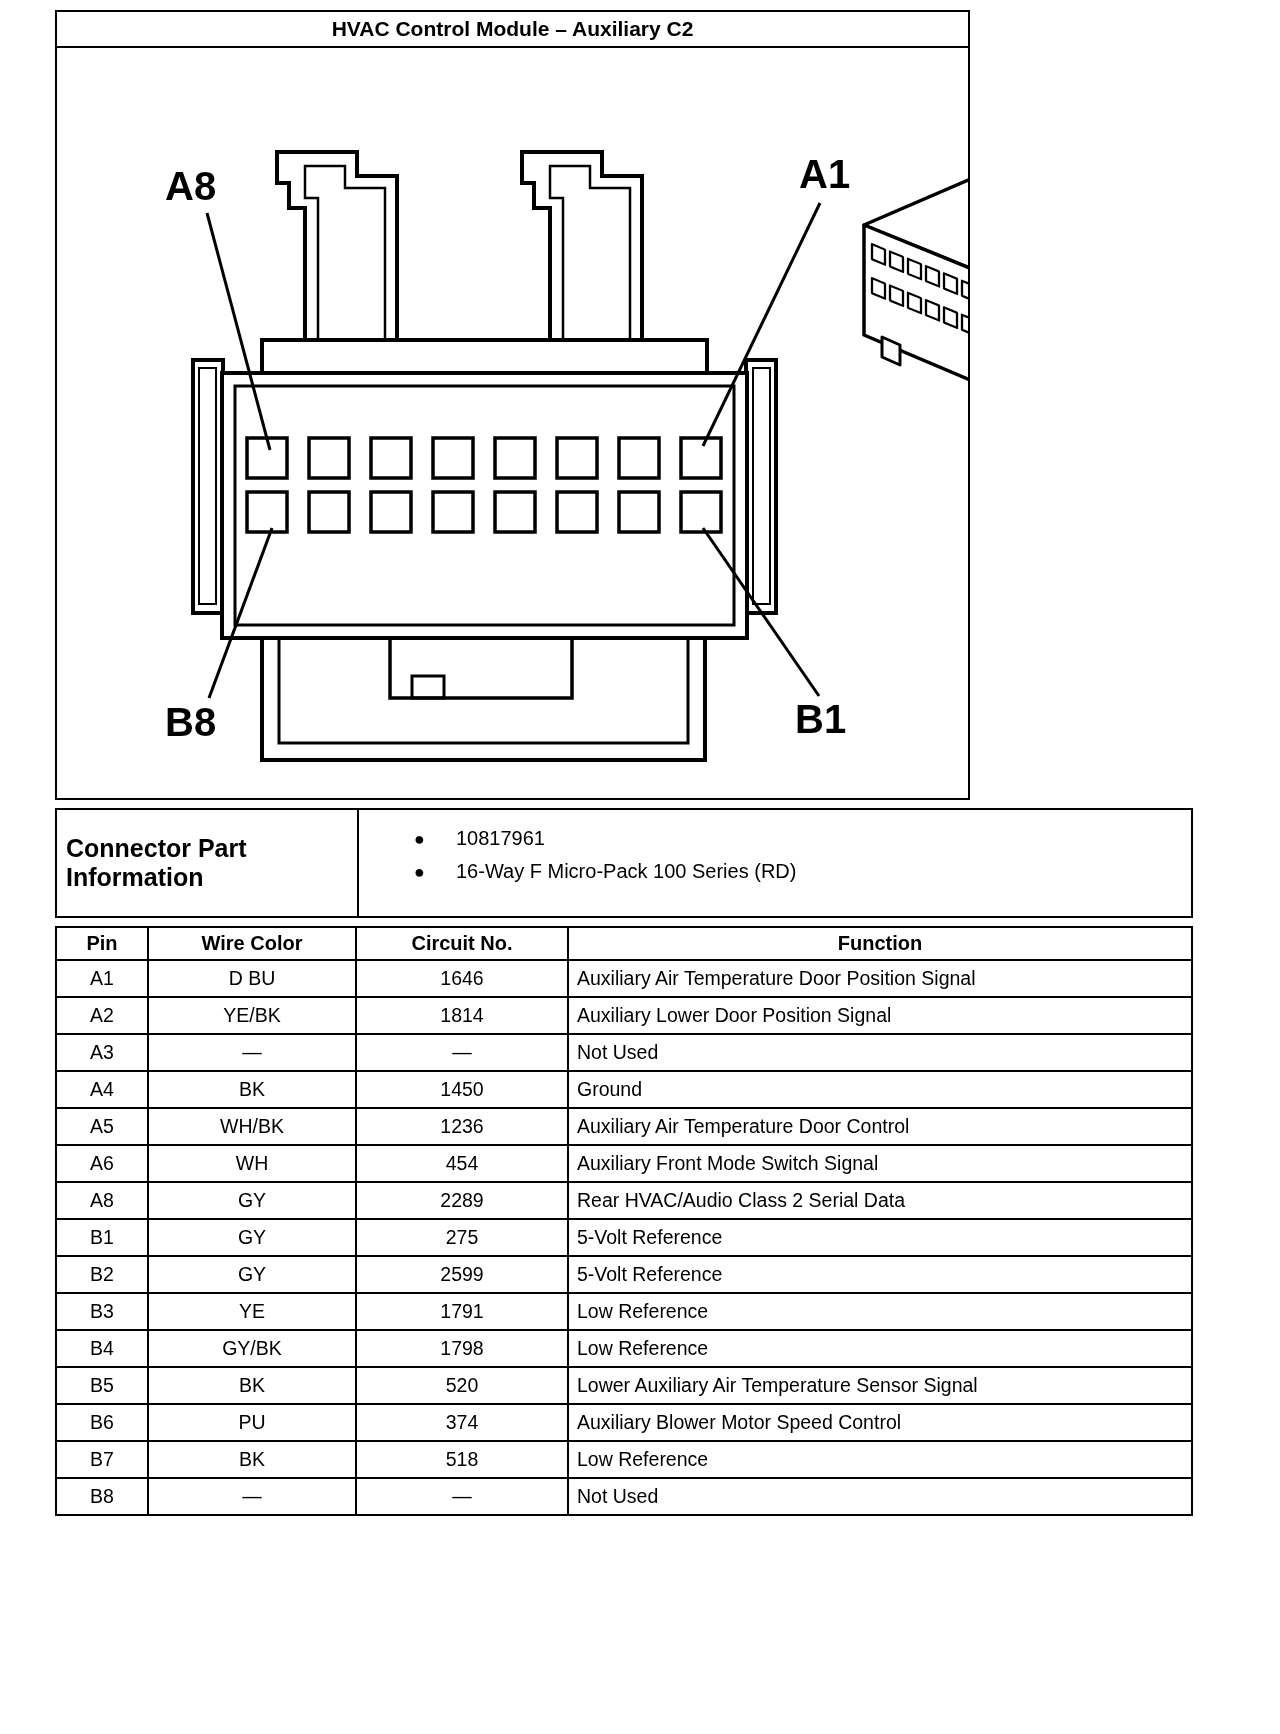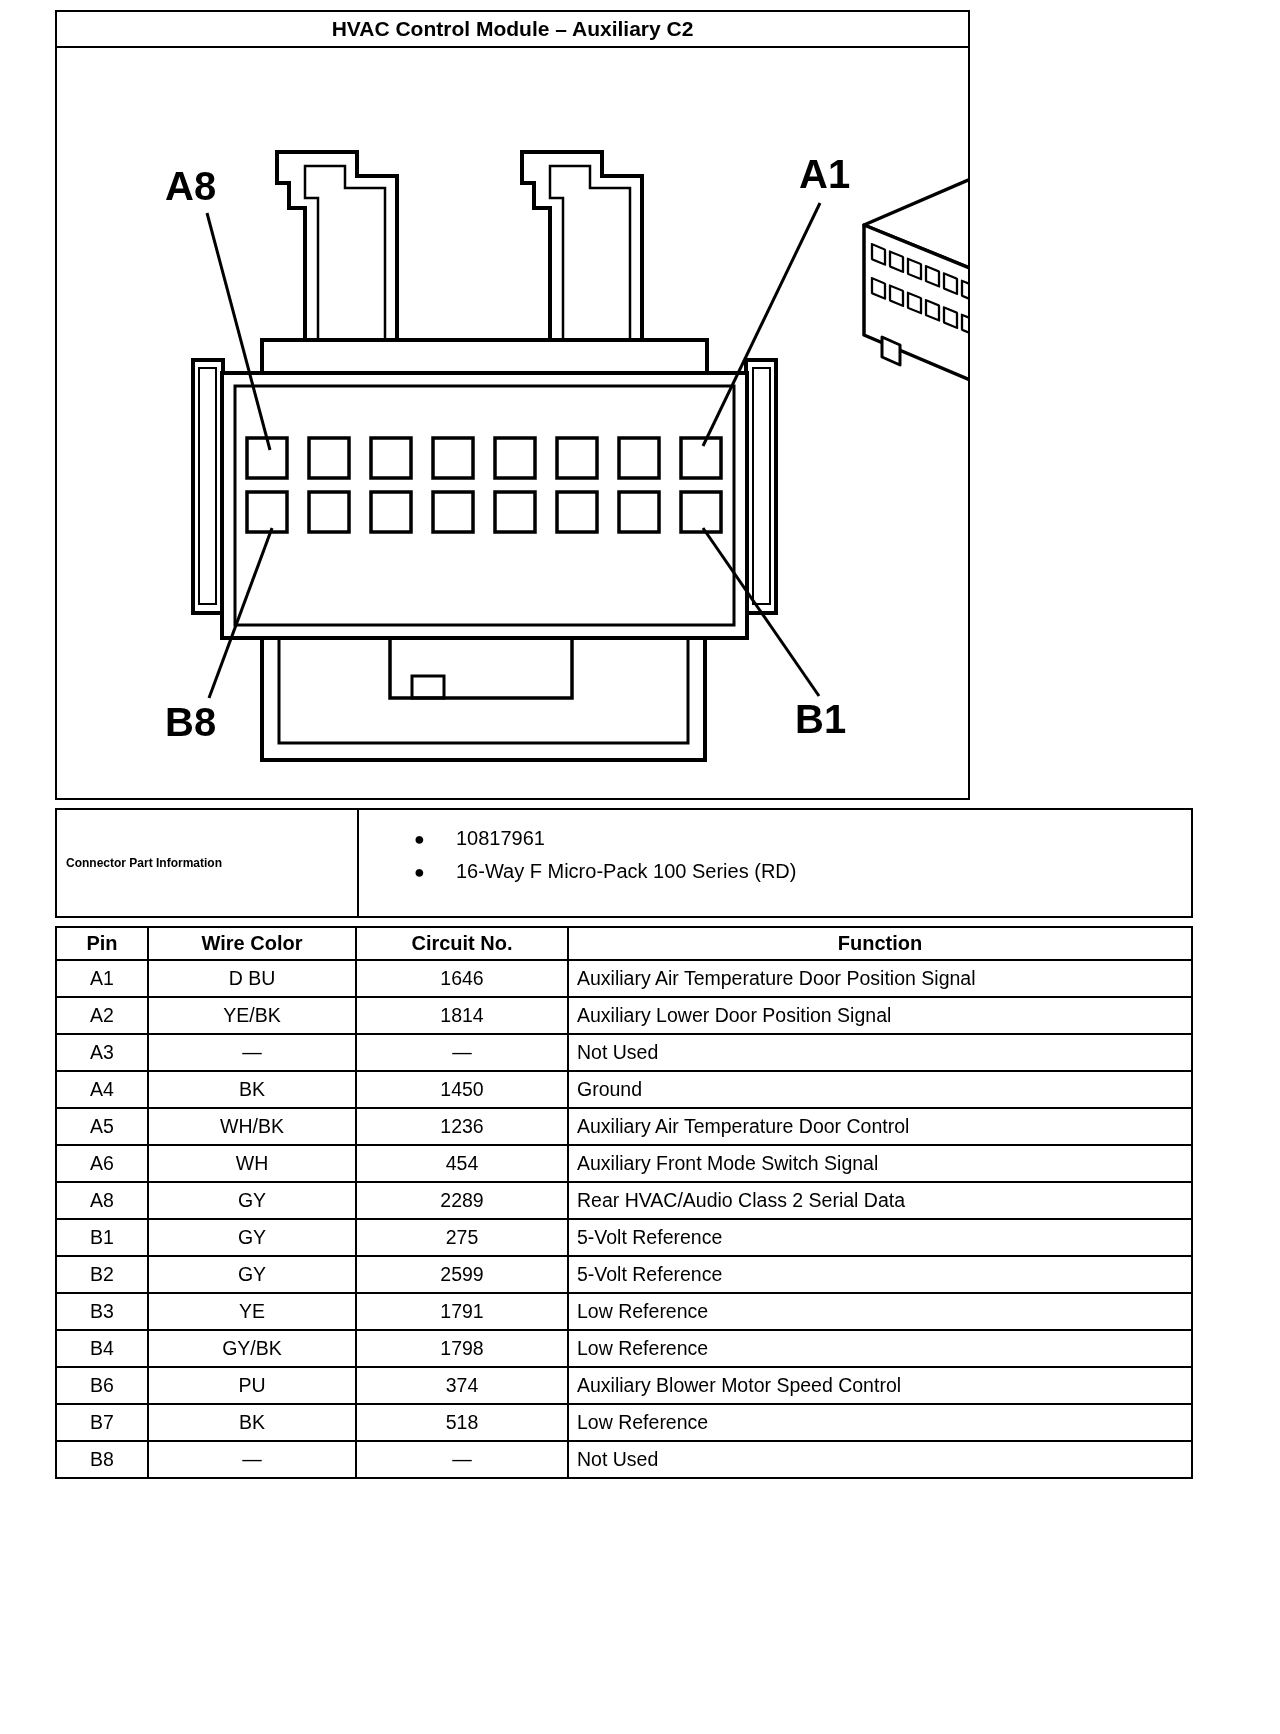--- a/index.html
+++ b/index.html
@@ -20,21 +20,21 @@
     border: 2px solid #000; border-top: none;
     height: 752px; position: relative; overflow: hidden; background: #fff;
   }
   .diagram-svg { position: absolute; left: 0; top: 0; }
   .diagram-label { font: bold 40px "Liberation Sans", sans-serif; fill: #000; }
 
   .part-info { display: flex; border: 2px solid #000; margin-top: 8px; height: 110px; width: 1138px; background: #fff; }
   .part-info-label {
     flex: 0 0 302px; border-right: 2px solid #000;
     display: flex; align-items: center; padding-left: 9px;
-    font-weight: bold; font-size: 12px;
+    font-weight: bold; font-size: 25px;
   }
   .part-info-values { flex: 1; padding: 17px 0 0 55px; font-size: 20px; }
   .bullet-line { display: flex; align-items: baseline; margin-bottom: 10px; }
   .bullet-dot { width: 42px; font-size: 18px; }
 
   .pin-table { border-collapse: collapse; width: 1138px; margin-top: 8px; table-layout: fixed; background: #fff; }
   .pin-table th, .pin-table td { border: 2px solid #000; padding: 0 8px; overflow: hidden; white-space: nowrap; }
   .pin-table th { height: 33px; font-size: 20px; font-weight: bold; text-align: center; margin-top: 16px; }
   .pin-table td { height: 37px; font-size: 19.5px; }
   .pin-table td.c { text-align: center; }
@@ -230,20 +230,26 @@
         <td class="c">1791</td>
         <td class="f">Low Reference</td>
       </tr>
       <tr>
         <td class="c">B4</td>
         <td class="c">GY/BK</td>
         <td class="c">1798</td>
         <td class="f">Low Reference</td>
       </tr>
       <tr>
+        <td class="c">B5</td>
+        <td class="c">BK</td>
+        <td class="c">520</td>
+        <td class="f">Lower Auxiliary Air Temperature Sensor Signal</td>
+      </tr>
+      <tr>
         <td class="c">B6</td>
         <td class="c">PU</td>
         <td class="c">374</td>
         <td class="f">Auxiliary Blower Motor Speed Control</td>
       </tr>
       <tr>
         <td class="c">B7</td>
         <td class="c">BK</td>
         <td class="c">518</td>
         <td class="f">Low Reference</td>

